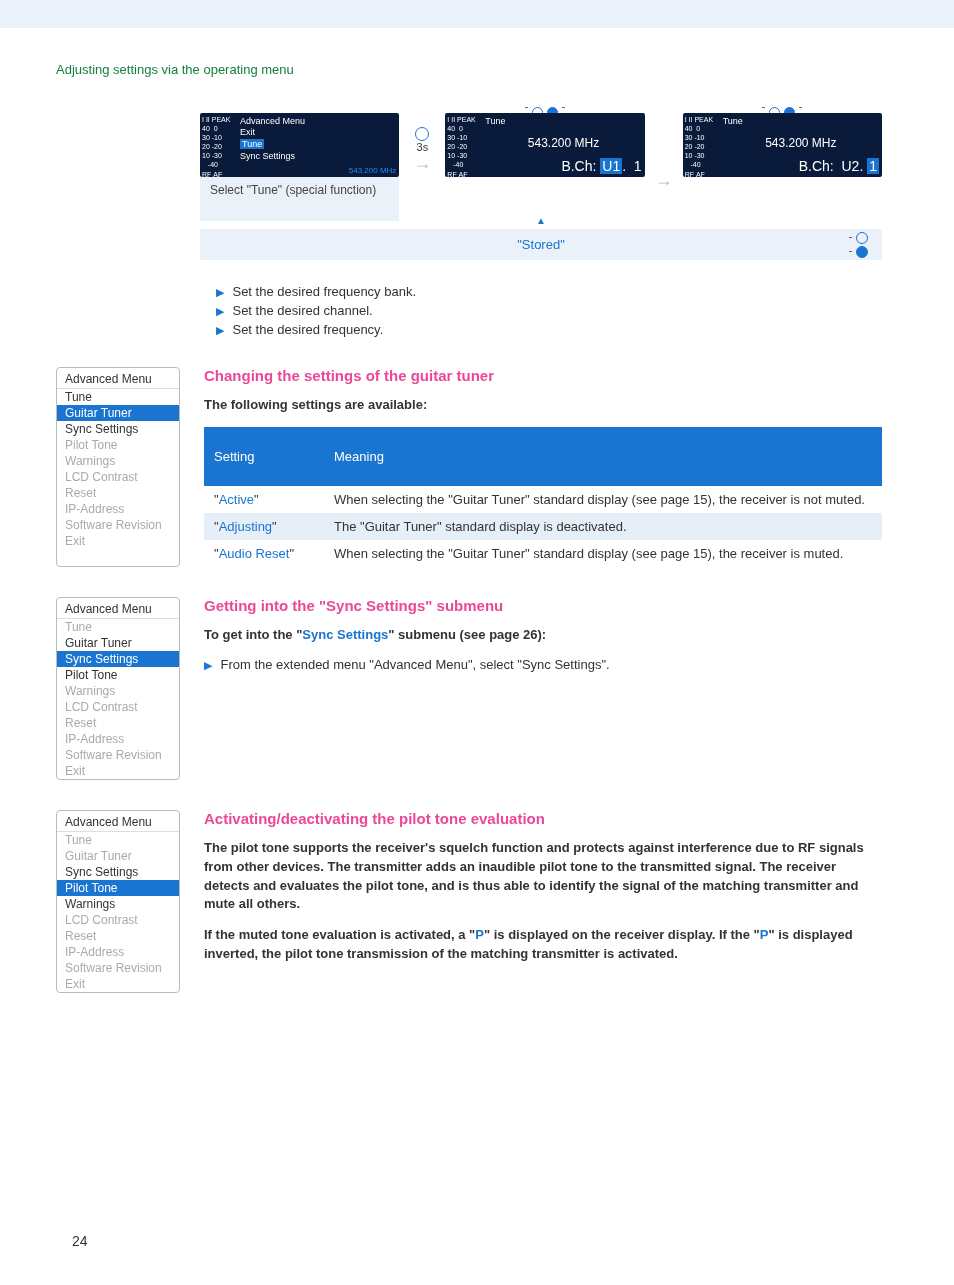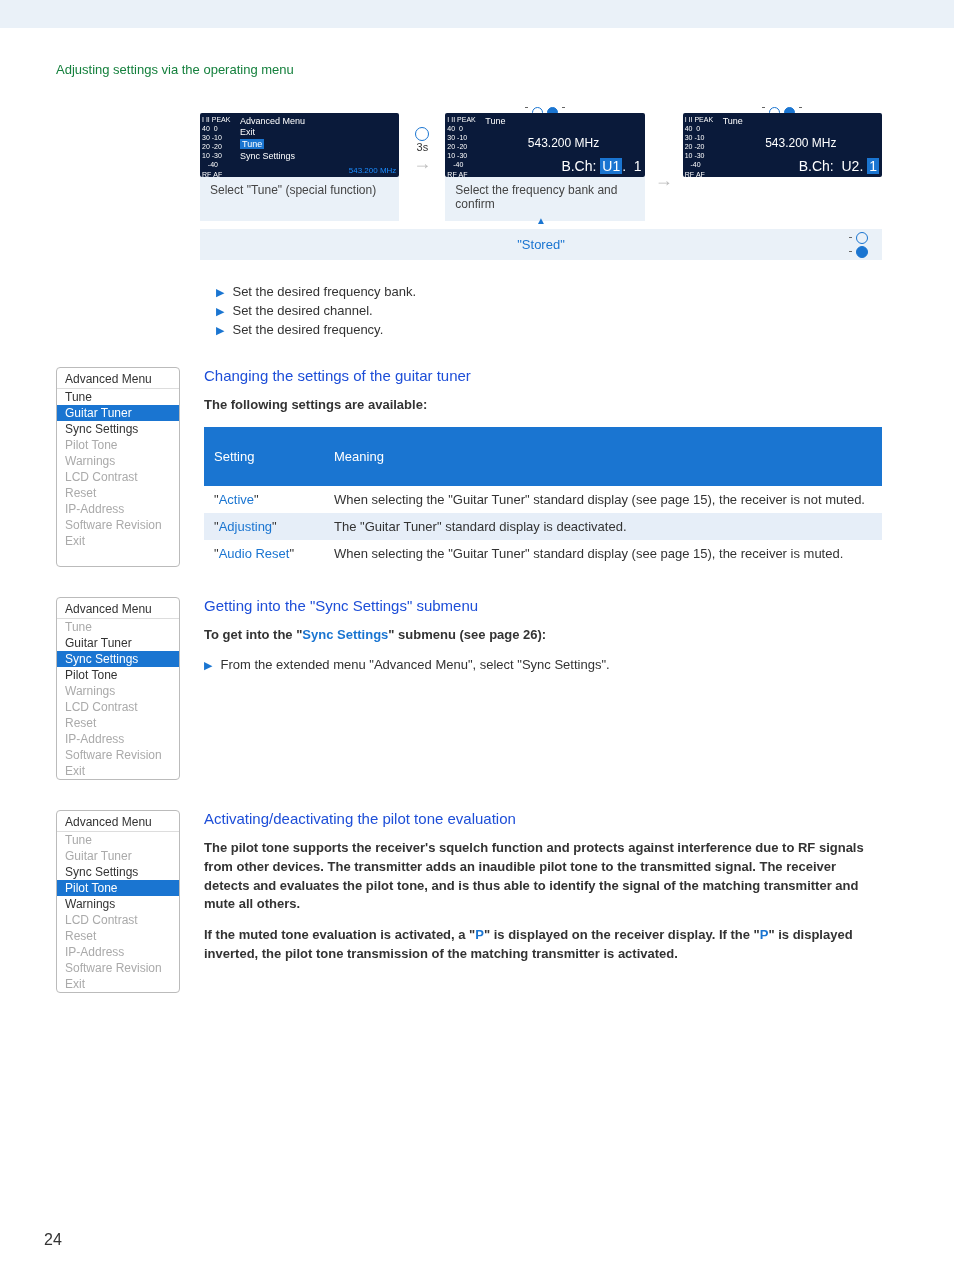--- a/index.html
+++ b/index.html
@@ -116,23 +116,23 @@
   }
   .menu-box .opt {
     padding: 1px 8px;
     color: #aaa;
     cursor: default;
   }
   .menu-box .opt.dark { color: #333; }
   .menu-box .opt.selected { background: #1a75d1; color: #fff; }
   .right-col { flex: 1; }
   h3 {
-    color: #1d4ed8;
+    color: #ec4899;
     font-size: 15px;
-    font-weight: 400;
+    font-weight: 700;
     margin-bottom: 12px;
   }
   .body-text { font-size: 13px; margin-bottom: 12px; line-height: 1.45; font-weight: bold; }
   .body-text .kw { color: #1a75d1; }
   table.settings {
     width: 100%;
     border-collapse: collapse;
     font-size: 13px;
   }
   table.settings th {
@@ -149,22 +149,22 @@
   table.settings tr.stripe td { background: #e6eef8; }
   table.settings .setting { color: #1a75d1; }
   .instr-list { margin-top: 8px; }
   .instr-list .item {
     display: flex; gap: 8px; margin: 3px 0; align-items: baseline;
   }
   .arrow-to { color: #bbb; font-size: 18px; align-self: center; margin: 0 -6px; }
   .page-num {
     position: absolute;
     bottom: 36px;
-    left: 44px;
-    font-size: 16px;
+    left: 72px;
+    font-size: 14px;
     color: #333;
   }
   .dial-top { position:absolute; top:-6px; left:50%; transform:translateX(-50%); display:flex; gap:4px; }
   .dial-top .dial { width:11px; height:11px; }
   .up-tri { color:#1a75d1; font-size:10px; position:absolute; left:50%; transform:translateX(-50%); top: -14px;}
 </style>
 </head>
 <body>
 
 <div class="page">
@@ -197,21 +197,20 @@
           <span class="dial"></span>
         <span class="dial filled"></span>
           <span class="dash1"></span>
       </div>
       <div class="lcd">
         <div class="col1">I II PEAK<br>40&nbsp;&nbsp;0<br>30&nbsp;-10<br>20&nbsp;-20<br>10&nbsp;-30<br>&nbsp;&nbsp;&nbsp;-40<br>RF&nbsp;AF</div>
         <div class="menu-title">Tune</div>
         <div class="freq-large">543.200 MHz</div>
         <div class="bch">B.Ch: <span class="hl">U1</span>. &nbsp;1</div>
       </div>
-      <div class="lcd-caption">Select the frequency bank and confirm</div>
     </div>
 
     <span class="arrow-to" style="margin-top:26px">→</span>
 
     <div class="lcd-block" style="position:relative">
       <div class="dial-top">
         <span class="dash1"></span>
           <span class="dial"></span>
         <span class="dial filled"></span>
           <span class="dash1"></span>

